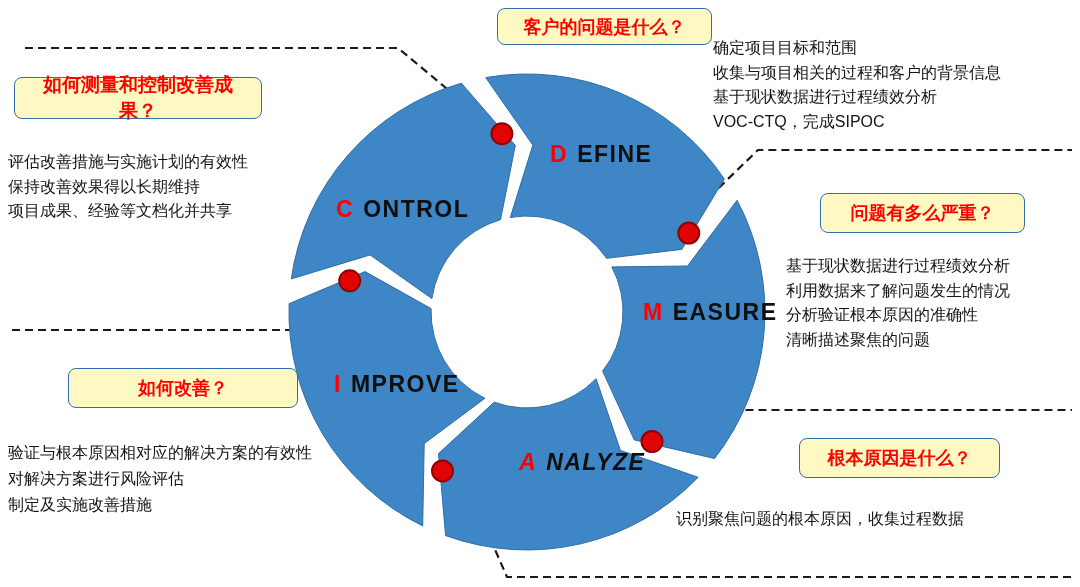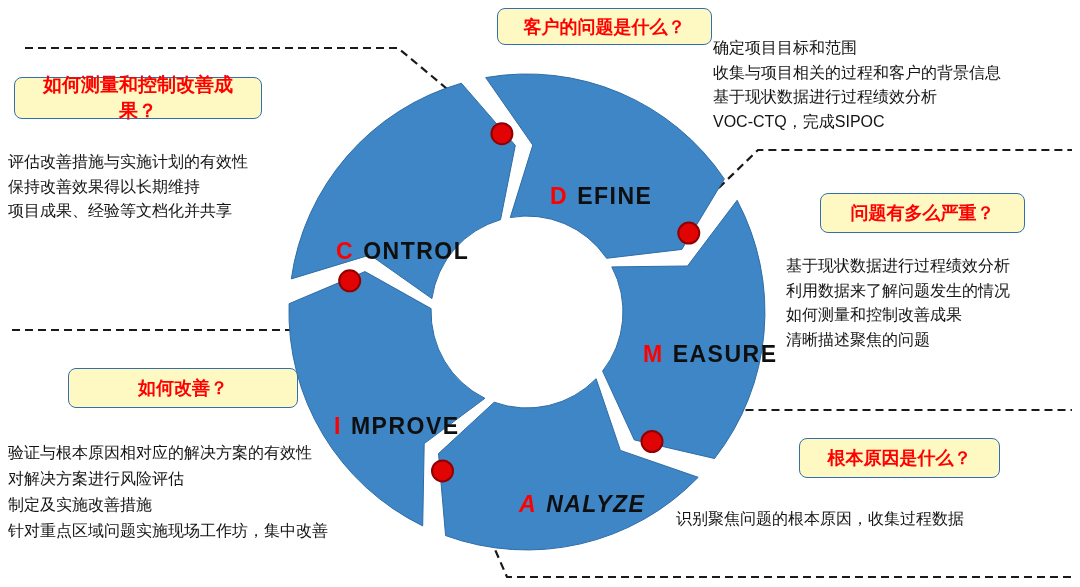--- a/index.html
+++ b/index.html
@@ -6,21 +6,21 @@
   .stage{
     position:relative;width:1080px;height:587px;background:#ffffff;
     font-family:"Liberation Sans","DejaVu Sans",sans-serif;overflow:hidden;
   }
   .layer{position:absolute;left:0;top:0;}
   .seg{fill:#3E86C6;stroke:#2E6DA6;stroke-width:1;}
   .dot{fill:#E00404;stroke:#8F0000;stroke-width:2;}
   .dash{fill:none;stroke:#1a1a1a;stroke-width:2.2;stroke-dasharray:8 5;}
   .phase{
     position:absolute;font-size:23px;font-weight:bold;color:#0f0f0f;
-    letter-spacing:1.5px;white-space:nowrap;margin-top:42px;
+    letter-spacing:1.5px;white-space:nowrap;
   }
   .phase .init{color:#FF0000;margin-right:9px;}
   .callout{
     position:absolute;background:#fef9c3;border:1px solid #336FAF;border-radius:8px;
     display:flex;align-items:center;justify-content:center;
     color:#FF0000;font-weight:bold;font-size:18px;text-align:center;
     padding:0 10px;box-sizing:border-box;
   }
   .callout.big{font-size:19px;}
   .notes{
@@ -86,33 +86,32 @@
   <div class="notes" style="left:713px;top:36px;">
     <div>确定项目目标和范围</div>
     <div>收集与项目相关的过程和客户的背景信息</div>
     <div>基于现状数据进行过程绩效分析</div>
     <div>VOC-CTQ，完成SIPOC</div>
   </div>
 
   <div class="notes" style="left:786px;top:254px;">
     <div>基于现状数据进行过程绩效分析</div>
     <div>利用数据来了解问题发生的情况</div>
-    <div>如何测量和控制改善成果</div>
+    <div>分析验证根本原因的准确性</div>
     <div>清晰描述聚焦的问题</div>
   </div>
 
   <div class="notes wide" style="left:676px;top:506px;">
     <div>识别聚焦问题的根本原因，收集过程数据</div>
   </div>
 
   <div class="notes wide" style="left:8px;top:440px;">
     <div>验证与根本原因相对应的解决方案的有效性</div>
     <div>对解决方案进行风险评估</div>
     <div>制定及实施改善措施</div>
-    <div>针对重点区域问题实施现场工作坊，集中改善</div>
   </div>
 
   <div class="notes" style="left:8px;top:150px;">
     <div>评估改善措施与实施计划的有效性</div>
     <div>保持改善效果得以长期维持</div>
     <div>项目成果、经验等文档化并共享</div>
   </div>
 
 </div>
 

